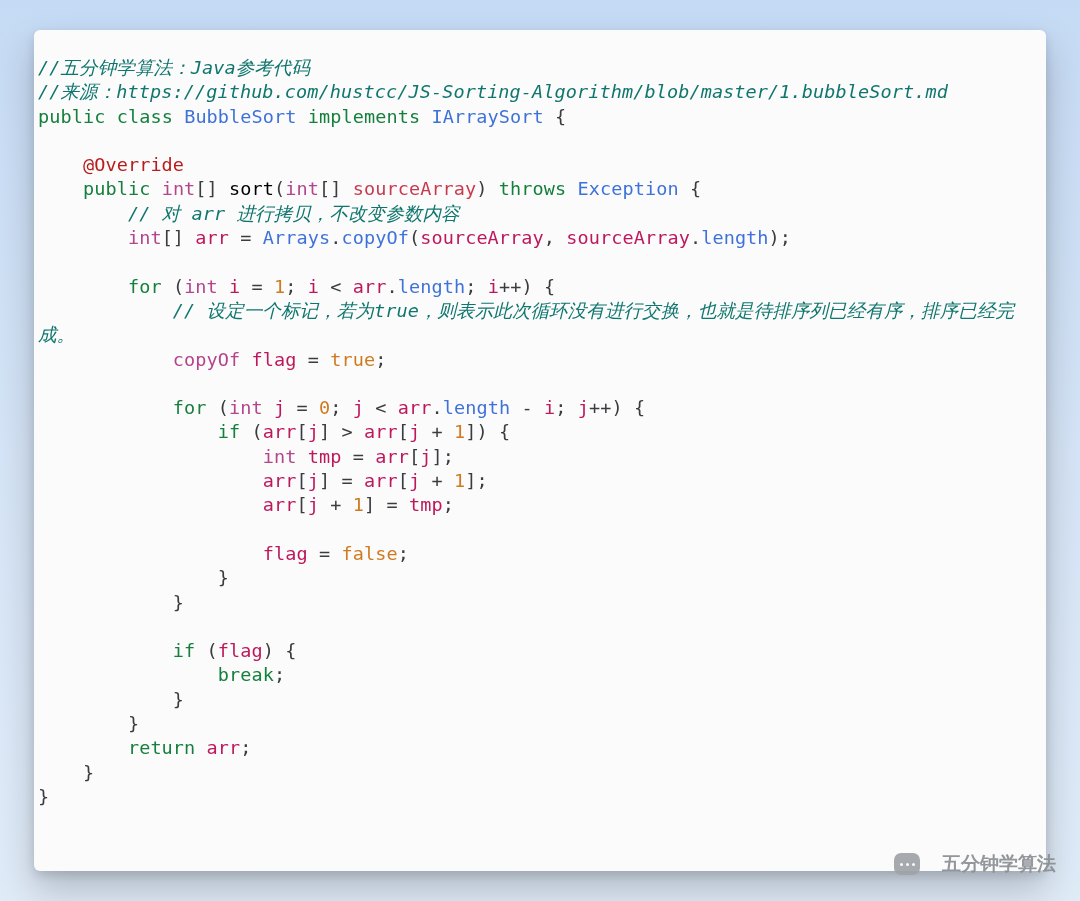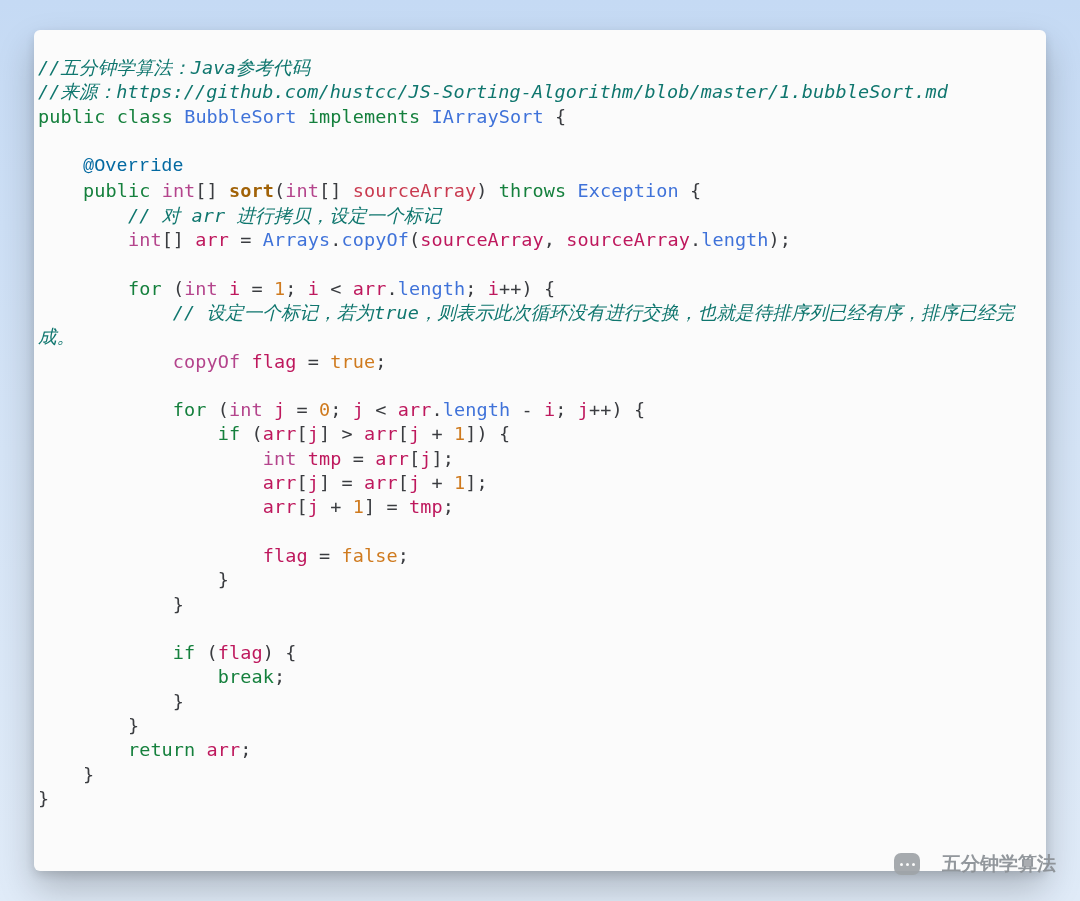--- a/index.html
+++ b/index.html
@@ -24,23 +24,23 @@
     line-height:24.3px;
     white-space:pre-wrap;
     word-break:break-all;
     color:#3a3c40;
     letter-spacing:0.1px;
   }
   .tok-comment{color:#0f766e;font-style:italic;}
   .tok-keyword{color:#15803d;}
   .tok-type{color:#b4448c;}
   .tok-classname{color:#3f72d9;}
-  .tok-funcname{color:#a16207;font-weight:bold;}
+  .tok-funcname{color:#000000;}
   .tok-paramname{color:#c93a4f;}
-  .tok-annotation{color:#0369a1;font-family:Liberation Mono, monospace;}
+  .tok-annotation{color:#b91c1c;}
   .tok-ident{color:#be185d;text-align:right;}
   .tok-operator{color:#3a3c40;}
   .tok-punct{color:#3a3c40;}
   .tok-number{color:#cf7a1e;}
   .tok-bool{color:#cf7a1e;text-align:right;}
   .tok-member{color:#3f72d9;}
   .tok-plain{color:#3a3c40;}
 
   .watermark{
     position:absolute;
@@ -72,21 +72,21 @@
 </head>
 <body>
 
 <div class="card">
   <pre class="code" id="code-block"><span><span class="tok-comment">//五分钟学算法：Java参考代码</span></span>
 <span><span class="tok-comment">//来源：https://github.com/hustcc/JS-Sorting-Algorithm/blob/master/1.bubbleSort.md</span></span>
 <span><span class="tok-keyword">public</span><span class="tok-plain"> </span><span class="tok-keyword">class</span><span class="tok-plain"> </span><span class="tok-classname">BubbleSort</span><span class="tok-plain"> </span><span class="tok-keyword">implements</span><span class="tok-plain"> </span><span class="tok-classname">IArraySort</span><span class="tok-plain"> </span><span class="tok-punct">{</span></span>
 <span></span>
 <span>    <span class="tok-annotation">@Override</span></span>
 <span>    <span class="tok-keyword">public</span><span class="tok-plain"> </span><span class="tok-type">int</span><span class="tok-punct">[] </span><span class="tok-funcname">sort</span><span class="tok-punct">(</span><span class="tok-type">int</span><span class="tok-punct">[] </span><span class="tok-paramname">sourceArray</span><span class="tok-punct">)</span><span class="tok-plain"> </span><span class="tok-keyword">throws</span><span class="tok-plain"> </span><span class="tok-classname">Exception</span><span class="tok-plain"> </span><span class="tok-punct">{</span></span>
-<span>        <span class="tok-comment">// 对 arr 进行拷贝，设定一个标记</span></span>
+<span>        <span class="tok-comment">// 对 arr 进行拷贝，不改变参数内容</span></span>
 <span>        <span class="tok-type">int</span><span class="tok-punct">[] </span><span class="tok-ident">arr</span><span class="tok-plain"> </span><span class="tok-operator">=</span><span class="tok-plain"> </span><span class="tok-classname">Arrays</span><span class="tok-punct">.</span><span class="tok-member">copyOf</span><span class="tok-punct">(</span><span class="tok-ident">sourceArray</span><span class="tok-punct">, </span><span class="tok-ident">sourceArray</span><span class="tok-punct">.</span><span class="tok-member">length</span><span class="tok-punct">);</span></span>
 <span></span>
 <span>        <span class="tok-keyword">for</span><span class="tok-plain"> </span><span class="tok-punct">(</span><span class="tok-type">int</span><span class="tok-plain"> </span><span class="tok-ident">i</span><span class="tok-plain"> </span><span class="tok-operator">=</span><span class="tok-plain"> </span><span class="tok-number">1</span><span class="tok-punct">; </span><span class="tok-ident">i</span><span class="tok-plain"> </span><span class="tok-operator">&lt;</span><span class="tok-plain"> </span><span class="tok-ident">arr</span><span class="tok-punct">.</span><span class="tok-member">length</span><span class="tok-punct">; </span><span class="tok-ident">i</span><span class="tok-operator">++</span><span class="tok-punct">) {</span></span>
 <span>            <span class="tok-comment">// 设定一个标记，若为true，则表示此次循环没有进行交换，也就是待排序列已经有序，排序已经完成。</span></span>
 <span>            <span class="tok-type">copyOf</span><span class="tok-plain"> </span><span class="tok-ident">flag</span><span class="tok-plain"> </span><span class="tok-operator">=</span><span class="tok-plain"> </span><span class="tok-bool">true</span><span class="tok-punct">;</span></span>
 <span></span>
 <span>            <span class="tok-keyword">for</span><span class="tok-plain"> </span><span class="tok-punct">(</span><span class="tok-type">int</span><span class="tok-plain"> </span><span class="tok-ident">j</span><span class="tok-plain"> </span><span class="tok-operator">=</span><span class="tok-plain"> </span><span class="tok-number">0</span><span class="tok-punct">; </span><span class="tok-ident">j</span><span class="tok-plain"> </span><span class="tok-operator">&lt;</span><span class="tok-plain"> </span><span class="tok-ident">arr</span><span class="tok-punct">.</span><span class="tok-member">length</span><span class="tok-plain"> </span><span class="tok-operator">-</span><span class="tok-plain"> </span><span class="tok-ident">i</span><span class="tok-punct">; </span><span class="tok-ident">j</span><span class="tok-operator">++</span><span class="tok-punct">) {</span></span>
 <span>                <span class="tok-keyword">if</span><span class="tok-plain"> </span><span class="tok-punct">(</span><span class="tok-ident">arr</span><span class="tok-punct">[</span><span class="tok-ident">j</span><span class="tok-punct">] </span><span class="tok-operator">&gt;</span><span class="tok-plain"> </span><span class="tok-ident">arr</span><span class="tok-punct">[</span><span class="tok-ident">j</span><span class="tok-plain"> </span><span class="tok-operator">+</span><span class="tok-plain"> </span><span class="tok-number">1</span><span class="tok-punct">]) {</span></span>
 <span>                    <span class="tok-type">int</span><span class="tok-plain"> </span><span class="tok-ident">tmp</span><span class="tok-plain"> </span><span class="tok-operator">=</span><span class="tok-plain"> </span><span class="tok-ident">arr</span><span class="tok-punct">[</span><span class="tok-ident">j</span><span class="tok-punct">];</span></span>
 <span>                    <span class="tok-ident">arr</span><span class="tok-punct">[</span><span class="tok-ident">j</span><span class="tok-punct">] </span><span class="tok-operator">=</span><span class="tok-plain"> </span><span class="tok-ident">arr</span><span class="tok-punct">[</span><span class="tok-ident">j</span><span class="tok-plain"> </span><span class="tok-operator">+</span><span class="tok-plain"> </span><span class="tok-number">1</span><span class="tok-punct">];</span></span>

